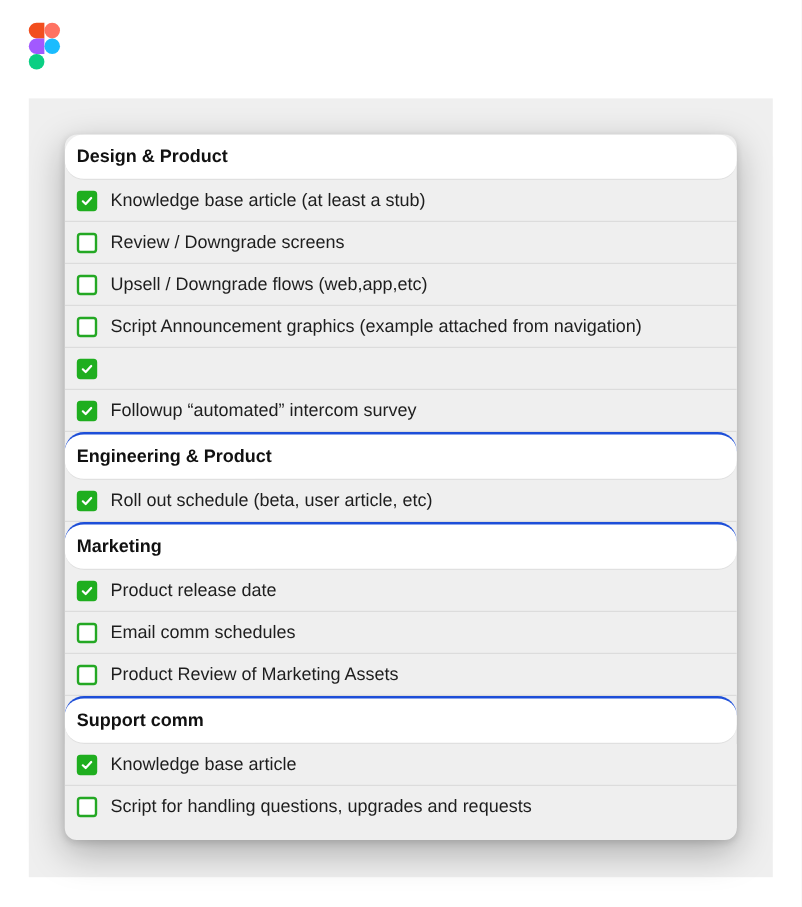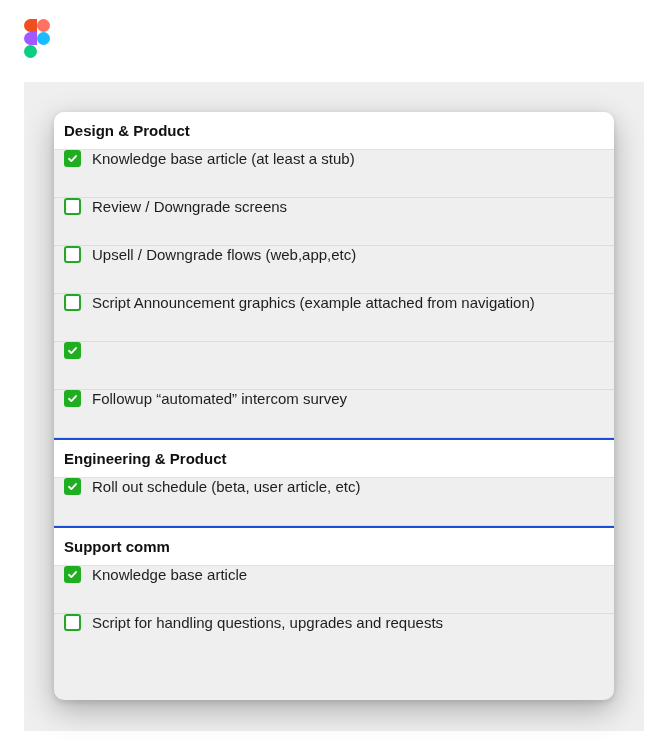--- a/index.html
+++ b/index.html
@@ -3,23 +3,23 @@
 <meta charset="utf-8">
 <style>
   html,body{margin:0;padding:0;}
   body{width:668px;height:756px;background:#ffffff;position:relative;overflow:hidden;font-family:"Liberation Sans","DejaVu Sans",sans-serif;}
   .logo{position:absolute;left:24px;top:19px;width:26px;height:40px;}
   .logo span{position:absolute;width:13px;height:13px;border-radius:50%;}
   .backdrop{position:absolute;left:24px;top:82px;width:620px;height:649px;background:#efefef;}
   .card{position:absolute;left:54px;top:112px;width:560px;height:588px;background:#efefef;border-radius:10px;
         box-shadow:0 10px 30px rgba(0,0,0,0.28),0 2px 6px rgba(0,0,0,0.12);overflow:hidden;}
   .section-header{height:38px;background:#ffffff;display:flex;align-items:center;padding-left:10px;
-        font-weight:bold;font-size:15px;color:#111;border-bottom:1px solid #e0e0e0;box-sizing:border-box;}
+        font-weight:bold;font-size:15px;color:#111;border-bottom:1px solid #e0e0e0;box-sizing:border-box;border-radius:16px;}
   .section+.section .section-header{border-top:2px solid #1d4ed8;height:40px;}
-  .row{height:48px;display:flex;align-items:flex-start;padding-left:10px;border-bottom:1px solid #dcdcdc;
+  .row{height:35px;display:flex;align-items:center;padding-left:10px;border-bottom:1px solid #dcdcdc;
         box-sizing:border-box;background:#efefef;font-size:15px;color:#1e1e1e;}
   .section:last-child .row:last-child{border-bottom:none;}
   .cb{width:17px;height:17px;border-radius:3px;box-sizing:border-box;margin-right:11px;flex:none;display:flex;align-items:center;justify-content:center;}
   .cb.checked{background:#1fae1f;}
   .cb.unchecked{background:#fff;border:2px solid #24a824;}
   .cb svg{width:11px;height:11px;}
 </style>
 </head>
 <body>
 
@@ -77,20 +77,39 @@
       <div class="row">
         <span class="cb checked">
           <svg viewBox="0 0 12 12">
             <path d="M2.2 6.3 L4.8 8.8 L9.8 3.3" stroke="#fff" stroke-width="2" fill="none" stroke-linecap="round" stroke-linejoin="round"></path>
           </svg>
         </span>
         <span>Roll out schedule (beta, user article, etc)</span>
       </div>
     </div>
     <div class="section">
+      <div class="section-header">Marketing</div>
+      <div class="row">
+        <span class="cb checked">
+          <svg viewBox="0 0 12 12">
+            <path d="M2.2 6.3 L4.8 8.8 L9.8 3.3" stroke="#fff" stroke-width="2" fill="none" stroke-linecap="round" stroke-linejoin="round"></path>
+          </svg>
+        </span>
+        <span>Product release date</span>
+      </div>
+      <div class="row">
+        <span class="cb unchecked"></span>
+        <span>Email comm schedules</span>
+      </div>
+      <div class="row">
+        <span class="cb unchecked"></span>
+        <span>Product Review of Marketing Assets</span>
+      </div>
+    </div>
+    <div class="section">
       <div class="section-header">Support comm</div>
       <div class="row">
         <span class="cb checked">
           <svg viewBox="0 0 12 12">
             <path d="M2.2 6.3 L4.8 8.8 L9.8 3.3" stroke="#fff" stroke-width="2" fill="none" stroke-linecap="round" stroke-linejoin="round"></path>
           </svg>
         </span>
         <span>Knowledge base article</span>
       </div>
       <div class="row">

